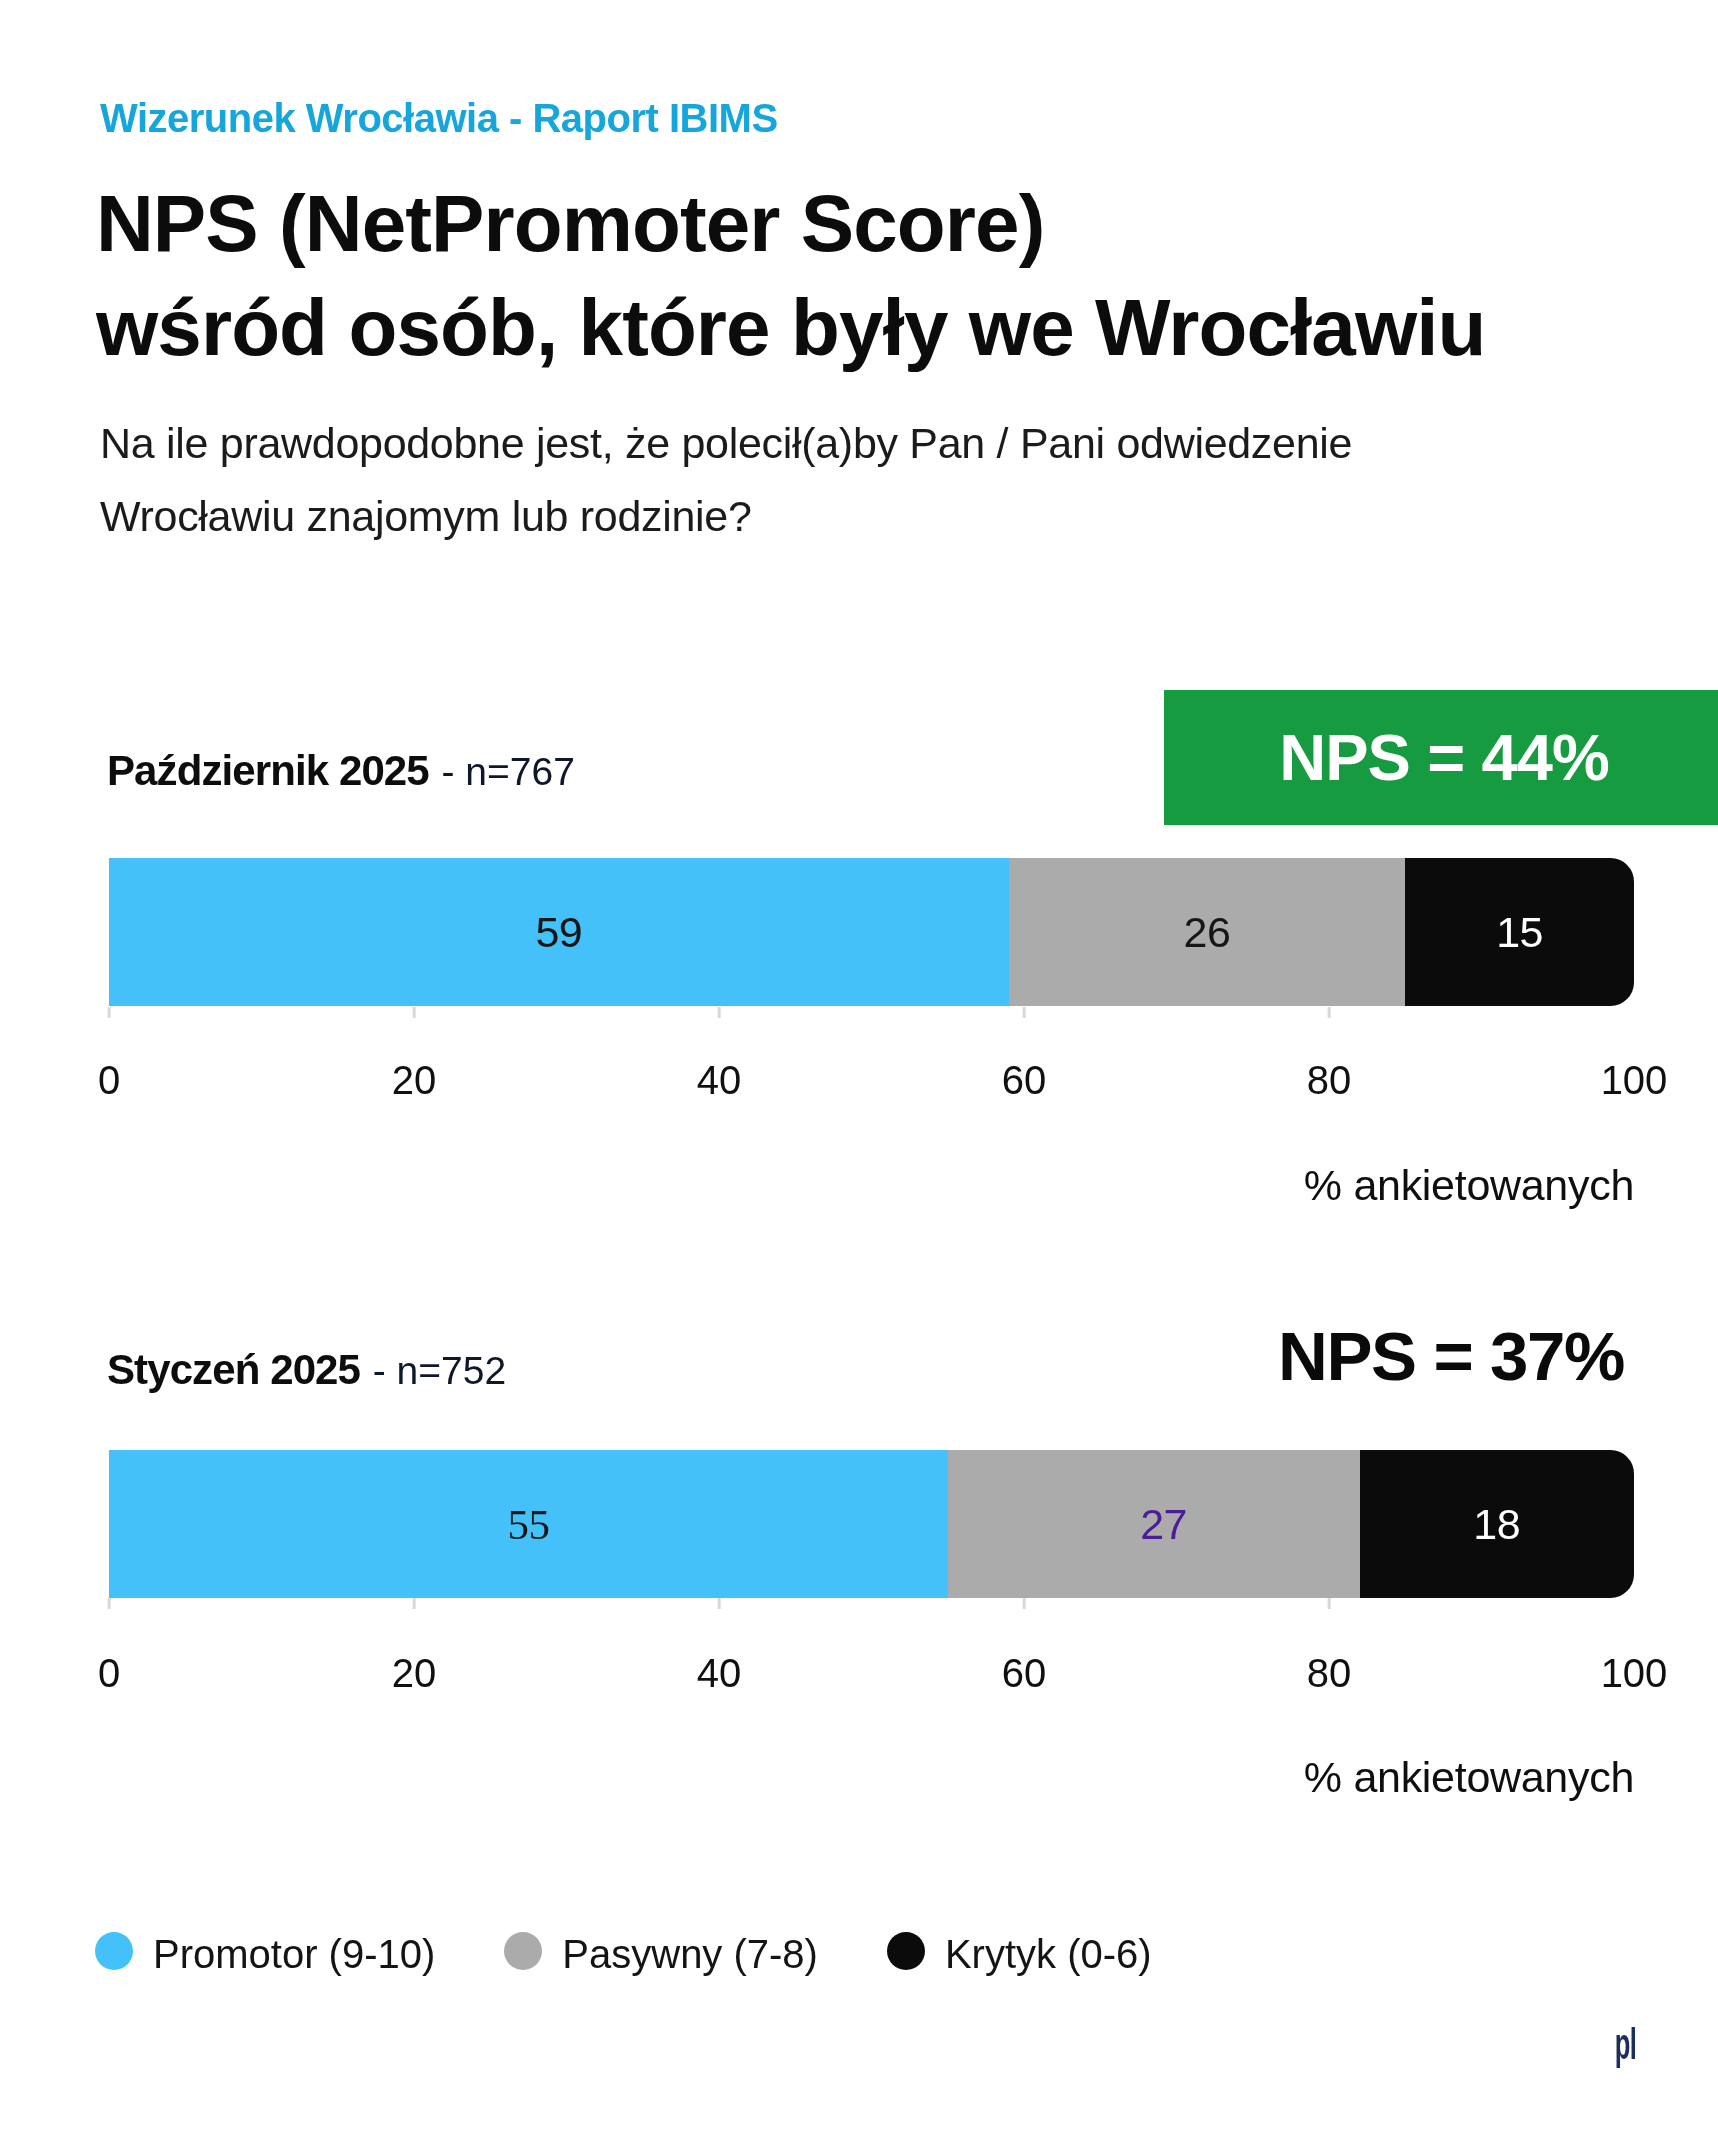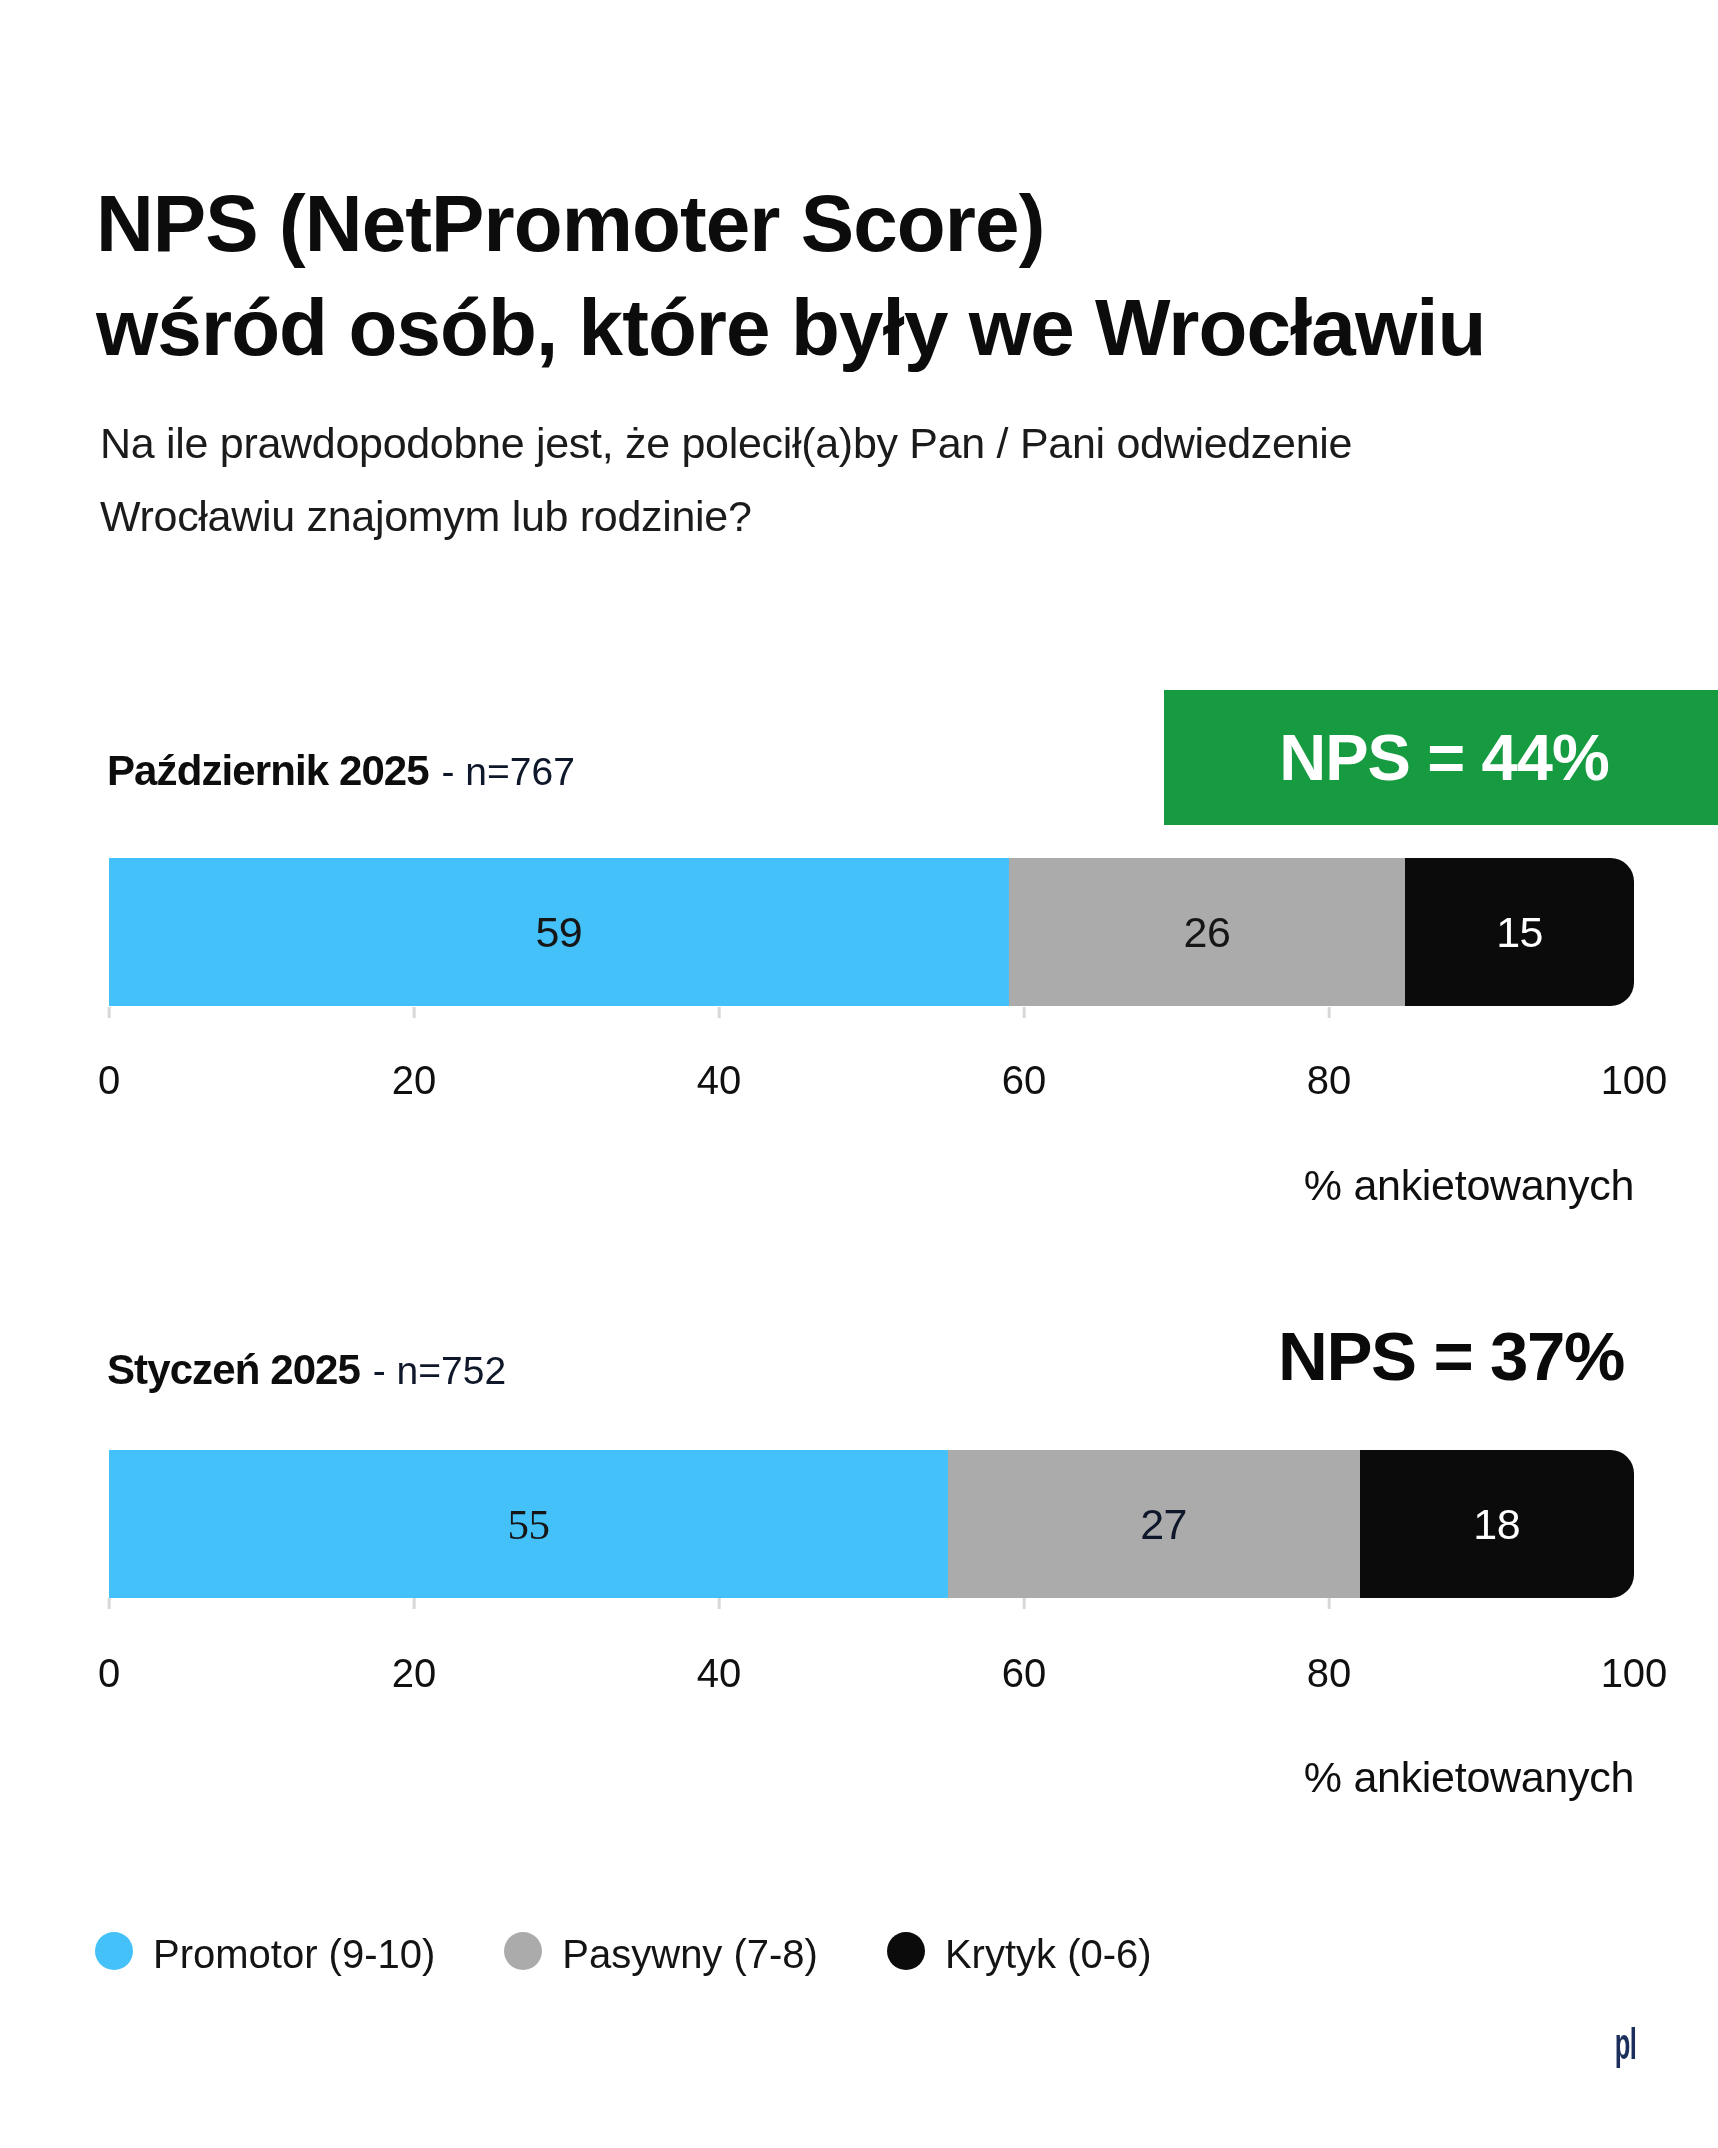--- a/index.html
+++ b/index.html
@@ -74,20 +74,21 @@
     position:absolute;top:2019px;right:83px;
     font-size:44px;font-weight:700;color:#1B2E5C;letter-spacing:-0.9px;
     transform:scaleX(0.58);transform-origin:100% 50%;
   }
 </style>
 </head>
 <body>
 
 <div class="page">
 
+  <div class="kicker" style="color: rgb(22, 166, 219);">Wizerunek Wrocławia - Raport IBIMS</div>
 
   <div class="title">
     <div>NPS (NetPromoter Score)</div>
     <div>wśród osób, które były we Wrocławiu</div>
   </div>
 
   <div class="question">
     <div>Na ile prawdopodobne jest, że polecił(a)by Pan / Pani odwiedzenie</div>
     <div>Wrocławiu znajomym lub rodzinie?</div>
   </div>
@@ -129,21 +130,21 @@
   <section>
     <div class="row-label" id="label-1">
       <span>Styczeń 2025</span><span class="n">- n=752</span>
     </div>
     <div class="nps-plain">NPS = 37%</div>
     <div class="bar" id="bar-1">
         <div class="seg" style="width: 55%; background: rgb(68, 193, 249); font-family: Liberation Serif, serif;">
           <span style="color: rgb(22, 22, 22);">55</span>
         </div>
         <div class="seg" style="width: 27%; background: rgb(171, 171, 171);">
-          <span style="color: #0f172a; margin-left: 20px;">27</span>
+          <span style="color: #4c1d95; margin-left: 20px;">27</span>
         </div>
         <div class="seg" style="width: 18%; background: rgb(11, 11, 11);">
           <span style="color: rgb(255, 255, 255);">18</span>
         </div>
       </div>
     <div class="ticks" id="ticks-1">
         <i class="tick" style="left: 0%;"></i>
         <i class="tick" style="left: 20%;"></i>
         <i class="tick" style="left: 40%;"></i>
         <i class="tick" style="left: 60%;"></i>

